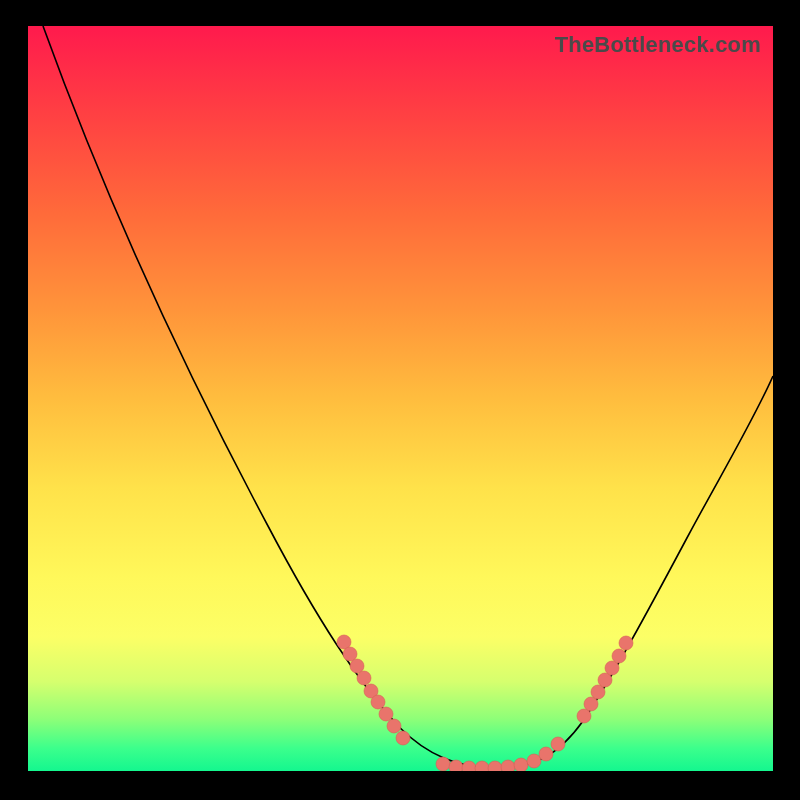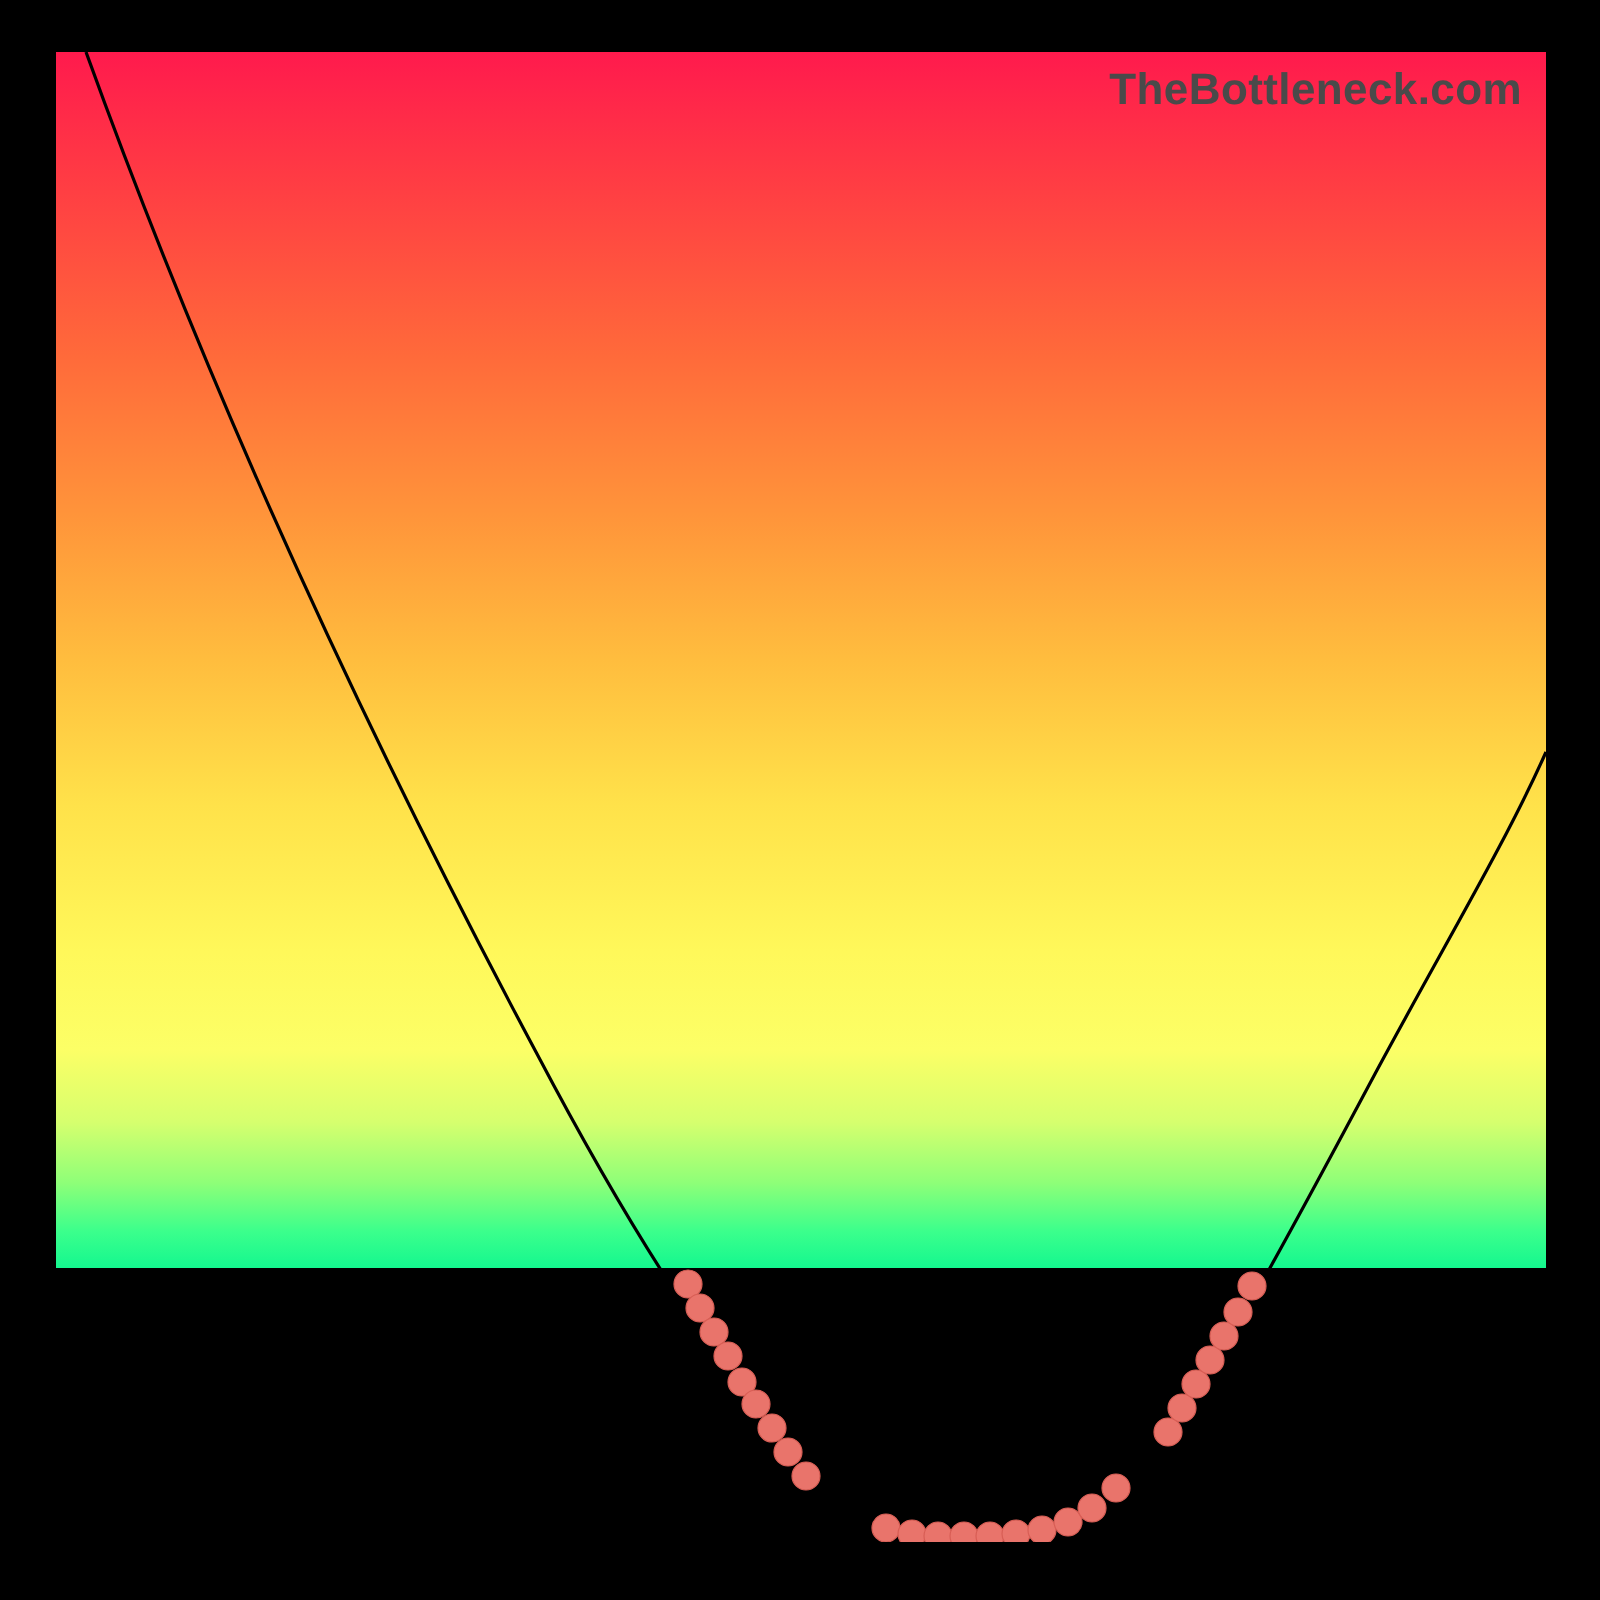--- a/index.html
+++ b/index.html
@@ -9,21 +9,21 @@
     height: 800px;
     background: #000000;
     overflow: hidden;
     font-family: Arial, Helvetica, sans-serif;
   }
   .frame {
     position: absolute;
     left: 28px;
     top: 26px;
     width: 745px;
-    height: 608px;
+    height: 745px;
     background: linear-gradient(to bottom,
       #ff1a4d 0%,
       #ff3a44 10%,
       #ff6a3a 25%,
       #ff943a 38%,
       #ffbd3e 50%,
       #ffe24a 62%,
       #fff85a 74%,
       #fcff66 82%,
       #d6ff6e 88%,

